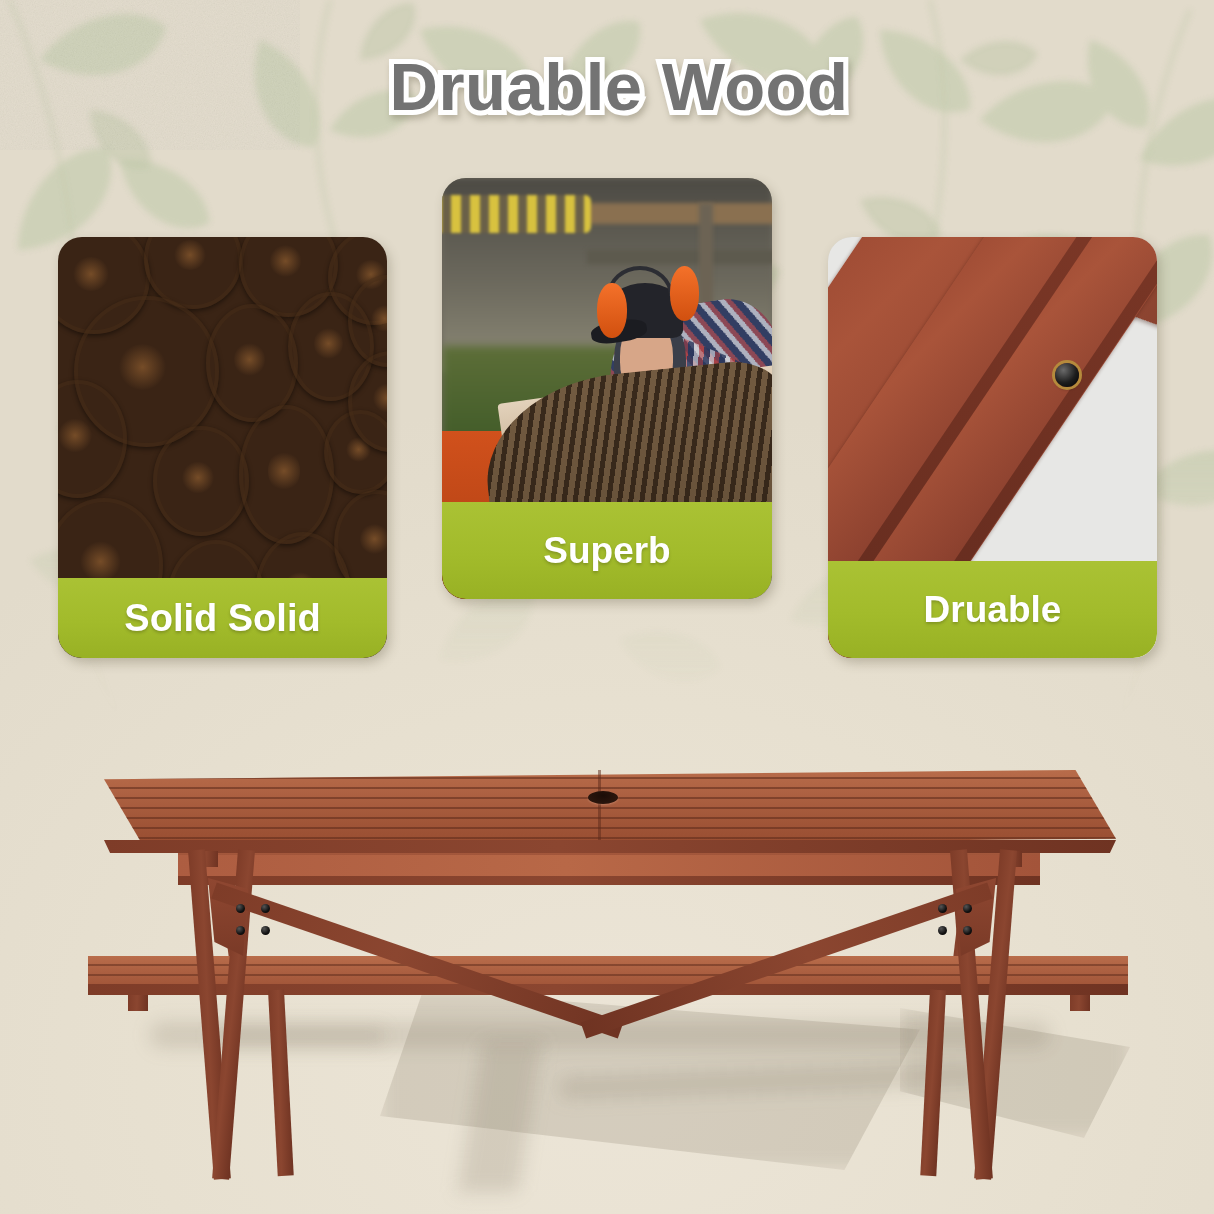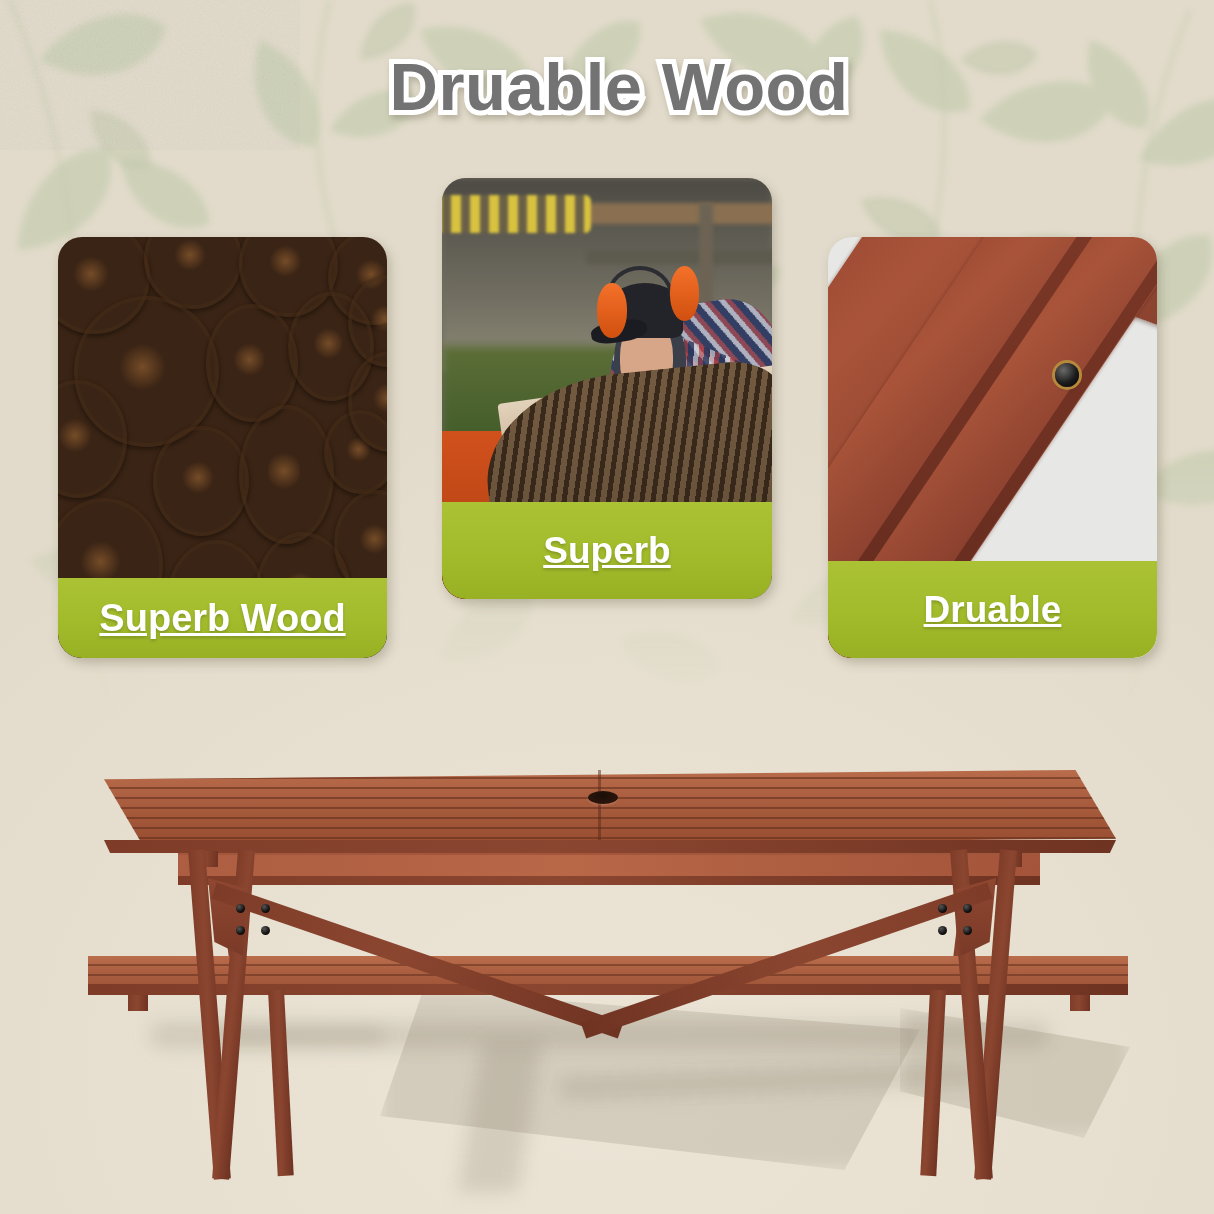--- a/index.html
+++ b/index.html
@@ -77,21 +77,21 @@
     left:0; right:0; bottom:0;
     background:linear-gradient(#aac234 0%, #a2bb2b 55%, #98b124 100%);
     color:#ffffff;
     font-weight:bold;
     text-align:center;
     line-height:1.07;
     text-shadow:0 2px 3px rgba(70,80,20,.33);
     border-bottom-left-radius:24px;
     border-bottom-right-radius:24px;
     display:flex; flex-direction:column;
-    align-items:center; justify-content:center;text-decoration:underline;
+    align-items:center; justify-content:center;
   }
 
   
   #card-solid-wood      { left:58px;  top:237px; width:329px; height:421px; }
   #card-solid-wood .banner   { height:80px; font-size:38px; }
   
   #card-workmanship     { left:442px; top:178px; width:330px; height:421px; }
   #card-workmanship .banner  { height:97px; font-size:37px; }
   
   #card-burr-free       { left:828px; top:237px; width:329px; height:421px; }
@@ -307,21 +307,21 @@
       <div class="log" style="left:88%;  top:27%;  width:26%; height:24%;"></div>
 
       <div class="log" style="left:-4%;  top:62%;  width:36%; height:32%;"></div>
       <div class="log" style="left:33%;  top:72%;  width:30%; height:28%;"></div>
       <div class="log" style="left:60%;  top:70%;  width:29%; height:29%;"></div>
       <div class="log" style="left:84%;  top:60%;  width:26%; height:25%;"></div>
       <div class="log" style="left:86%;  top:83%;  width:24%; height:22%;"></div>
       <div class="log" style="left:8%;   top:90%;  width:26%; height:22%;"></div>
     </div>
     <div class="banner">
-      <span>Superb Wood</span>
+      <span>Solid Solid</span>
     </div>
   </div>
 
   <div class="card" id="card-workmanship">
     <div class="photo mill">
       <div class="mill-sky"></div>
       <div class="mill-grass"></div>
       <div class="mill-beam" style="left:40%; top:6%;  width:72%; height:5%;"></div>
       <div class="mill-beam" style="left:44%; top:17%; width:66%; height:3.5%; background:#5d5a4e;"></div>
       <div class="mill-beam" style="left:78%; top:6%;  width:4%;  height:34%; background:#6c6354;"></div>

